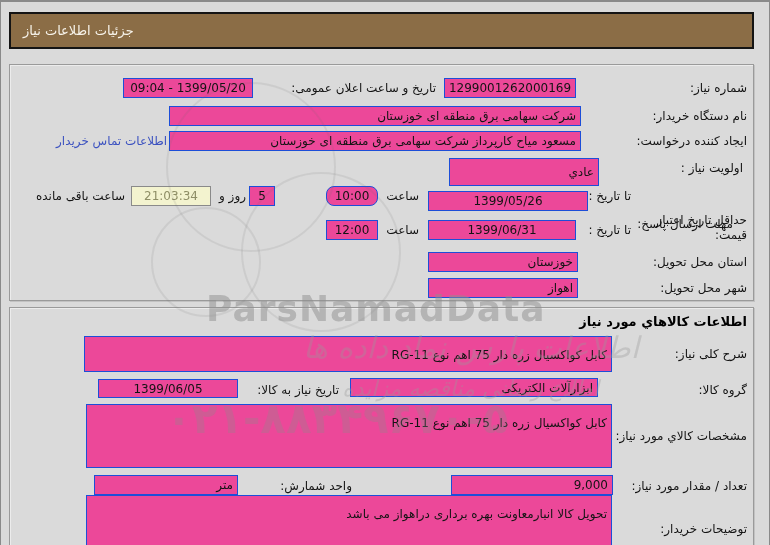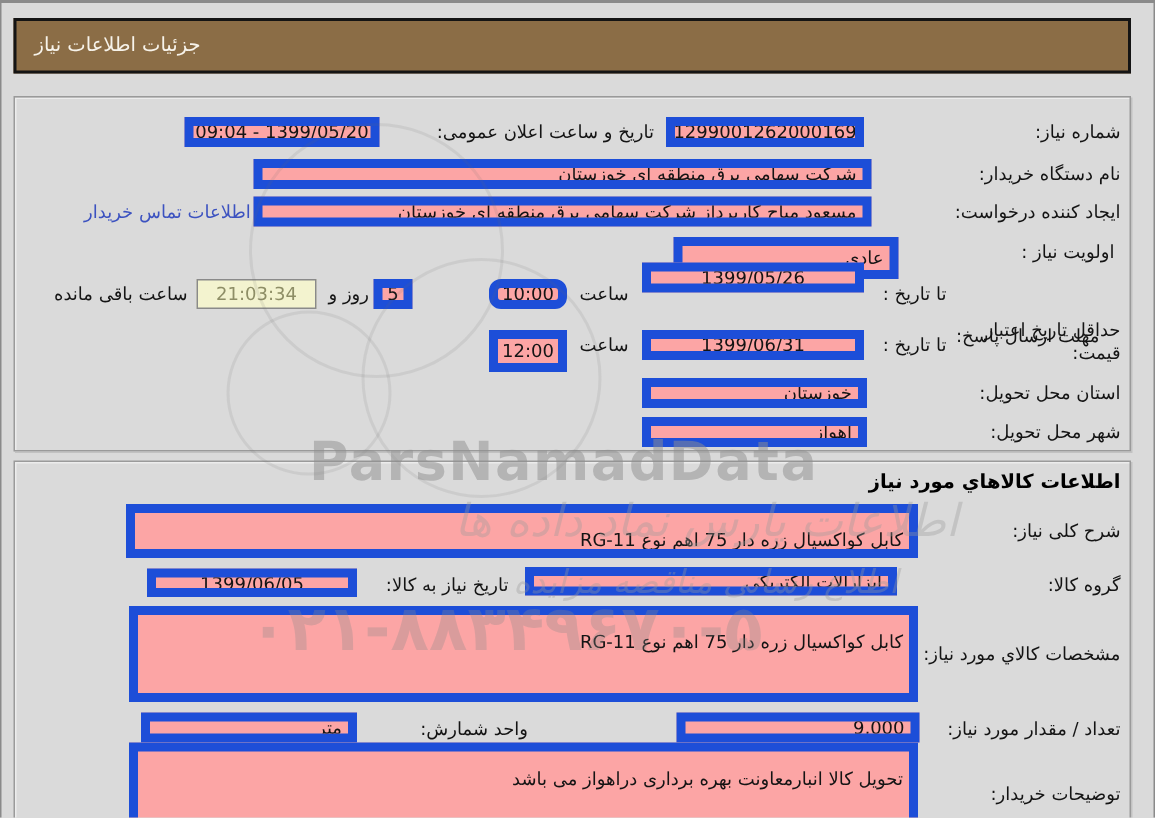--- a/index.html
+++ b/index.html
@@ -29,21 +29,21 @@
   .lbl {
     position:absolute; direction:rtl; text-align:right;
     font-size:12px; color:#141414; white-space:nowrap; line-height:15px;
   }
   .lbl.wrap { white-space:normal; }
   .section-head {
     position:absolute; direction:rtl; text-align:left;
     font-size:13px; font-weight:bold; color:#000;
   }
   .field {
-    position:absolute; background:#fca5a5; border:6px solid #1d4ed8;
+    position:absolute; background:#ec4899; border:1px solid #1d4ed8;
     font-size:12px; color:#141414; direction:rtl;
     display:flex; align-items:center; padding:0 4px;
     overflow:hidden; white-space:nowrap;
   }
   .field.center { justify-content:center; direction:ltr; }
   .field.rightalign { justify-content:flex-start; }
   .field.ta {
     align-items:flex-start; padding:10px 4px; white-space:normal;
     line-height:16px;
   }
@@ -85,33 +85,33 @@
 
 <div class="lbl" style="right:22px; top:132px;">ایجاد کننده درخواست:</div>
 <div class="field rightalign" style="left:168px; top:129px; width:412px; height:20px;">مسعود میاح کارپرداز شرکت سهامی برق منطقه ای خوزستان</div>
 <div class="link" style="left:55px; top:132px;">اطلاعات تماس خریدار</div>
 
 <div class="lbl" style="right:26px; top:159px;">اولویت نیاز :</div>
 <div class="field rightalign" style="left:448px; top:156px; width:150px; height:28px;">عادي</div>
 
 <div class="lbl" style="right:36px; top:187px;margin-top:28px;">مهلت ارسال پاسخ:</div>
 <div class="lbl" style="right:138px; top:187px;">تا تاریخ :</div>
-<div class="field center" style="left:427px; top:173px; width:148px; height:20px;">1399/05/26</div>
+<div class="field center" style="left:427px; top:189px; width:160px; height:20px;">1399/05/26</div>
 <div class="lbl" style="right:350px; top:187px;">ساعت</div>
 <div class="field center" style="left:325px; top:184px; width:52px; height:20px;border-radius:8px;">10:00</div>
 <div class="field center" style="left:248px; top:184px; width:26px; height:20px;">5</div>
 <div class="lbl" style="right:523px; top:187px;">روز و</div>
 <div class="field countdown" style="left:130px; top:184px; width:80px; height:20px;">21:03:34</div>
 <div class="lbl" style="right:644px; top:187px;">ساعت باقی مانده</div>
 
 <div class="lbl wrap" style="right:22px; top:211px; width:112px;">حداقل تاریخ اعتبار قیمت:</div>
 <div class="lbl" style="right:138px; top:221px;">تا تاریخ :</div>
 <div class="field center" style="left:427px; top:218px; width:148px; height:20px;">1399/06/31</div>
 <div class="lbl" style="right:350px; top:221px;">ساعت</div>
-<div class="field center" style="left:325px; top:218px; width:52px; height:28px;">12:00</div>
+<div class="field center" style="left:325px; top:218px; width:52px; height:20px;">12:00</div>
 
 <div class="lbl" style="right:22px; top:253px;">استان محل تحویل:</div>
 <div class="field rightalign" style="left:427px; top:250px; width:150px; height:20px;">خوزستان</div>
 <div class="lbl" style="right:22px; top:279px;">شهر محل تحویل:</div>
 <div class="field rightalign" style="left:427px; top:276px; width:150px; height:20px;">اهواز</div>
 
 <div class="panel" id="panel2"></div>
 <div class="section-head" style="right:22px; top:312px;">اطلاعات کالاهاي مورد نیاز</div>
 
 <div class="lbl" style="right:22px; top:345px;">شرح کلی نیاز:</div>

